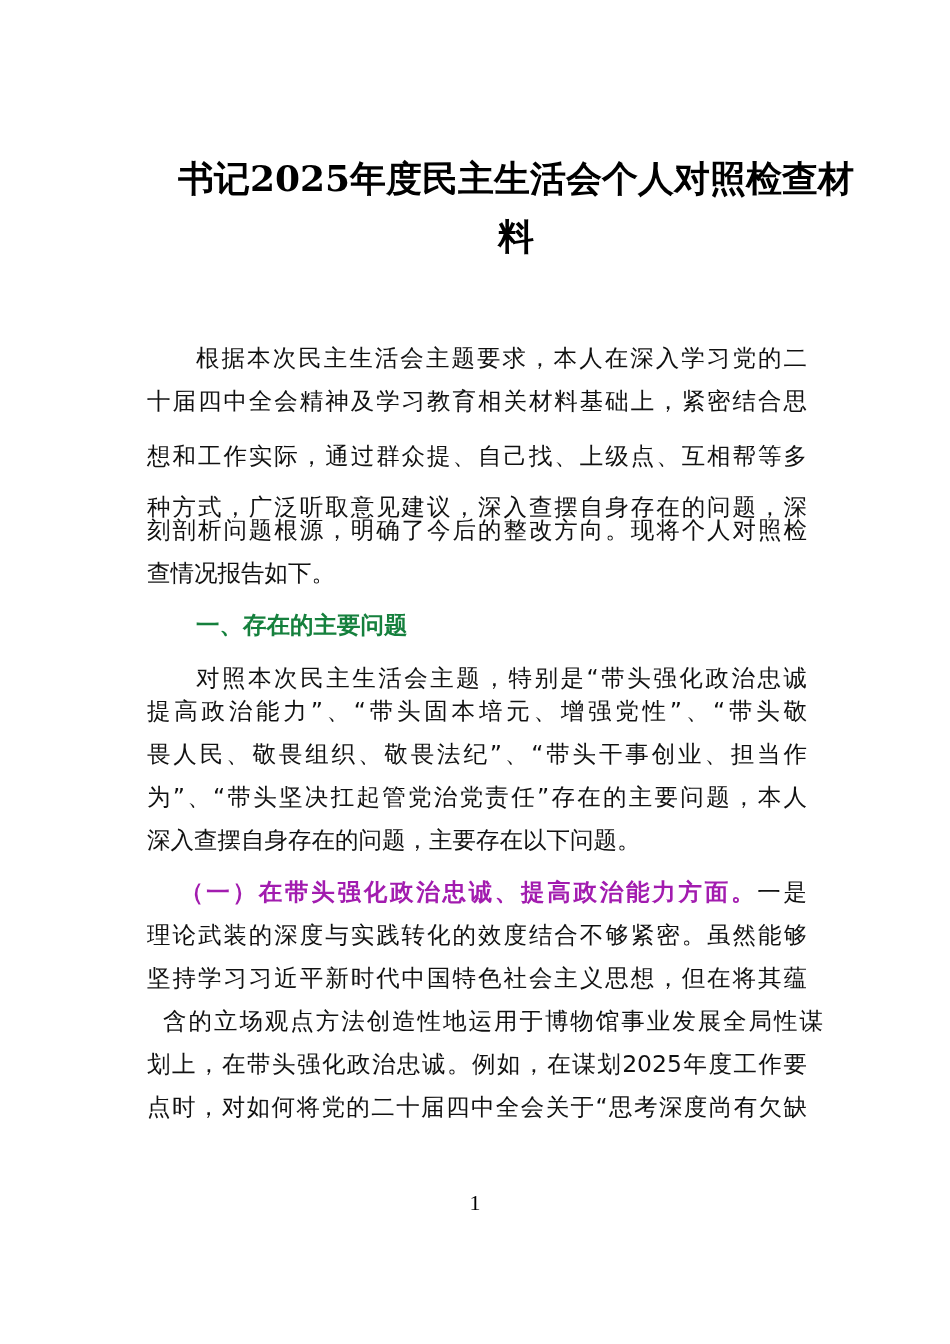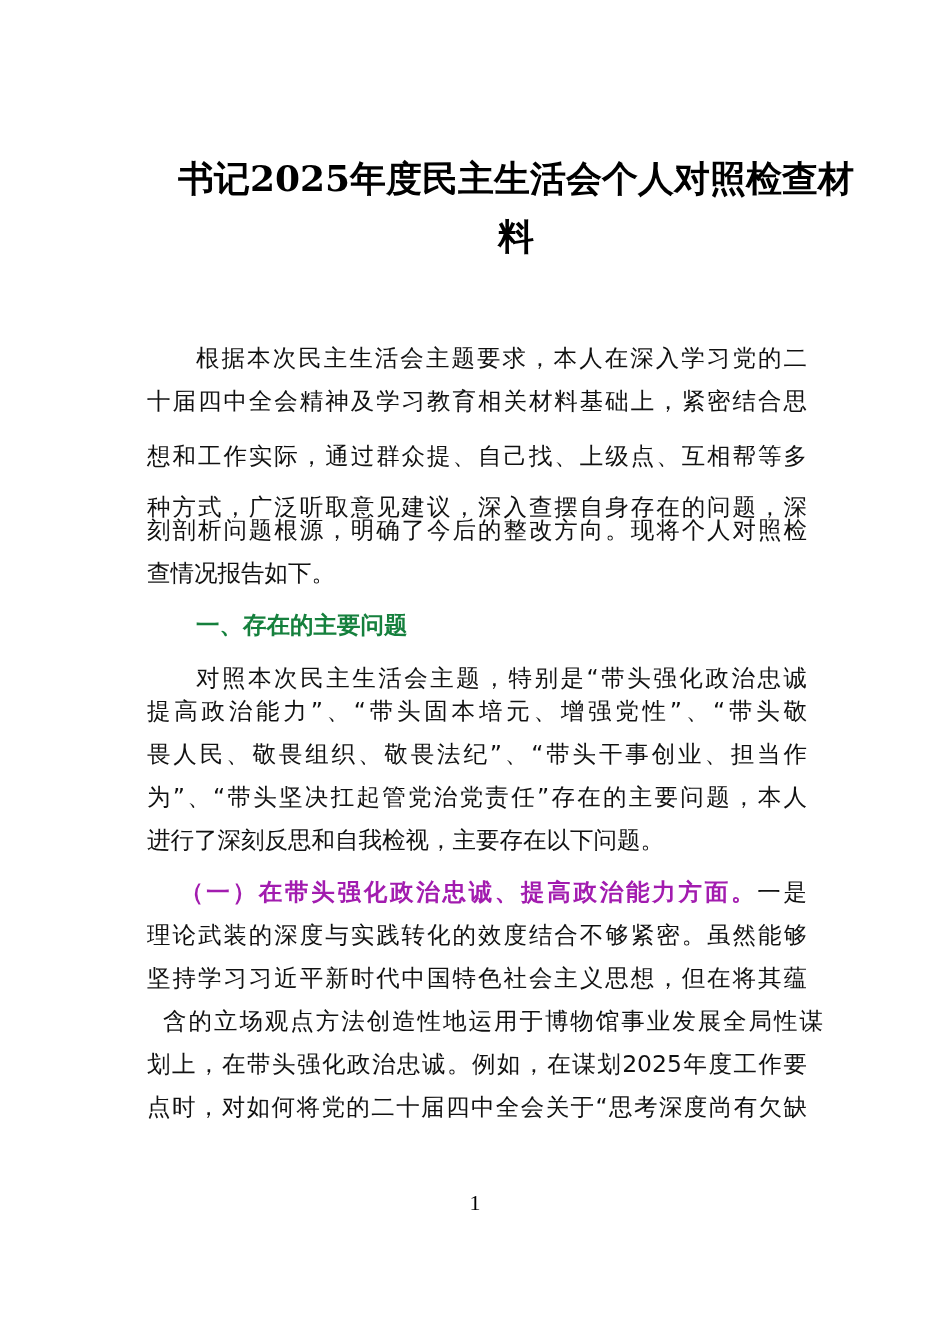--- a/index.html
+++ b/index.html
@@ -93,21 +93,21 @@
     <div class="line last" style="top:557px;">查情况报告如下。</div>
   </div>
 
   <div class="line indent heading" style="top:609px;">一、存在的主要问题</div>
 
   <div>
     <div class="line indent" style="top:652px;margin-top:10px;">对照本次民主生活会主题，特别是“带头强化政治忠诚</div>
     <div class="line" style="top:695px;">提高政治能力”、“带头固本培元、增强党性”、“带头敬</div>
     <div class="line" style="top:738px;">畏人民、敬畏组织、敬畏法纪”、“带头干事创业、担当作</div>
     <div class="line" style="top:781px;">为”、“带头坚决扛起管党治党责任”存在的主要问题，本人</div>
-    <div class="line last" style="top:824px;">进行了深刻反思和自我检视，主要存在以下问题。</div>
+    <div class="line last" style="top:824px;">深入查摆自身存在的问题，主要存在以下问题。</div>
   </div>
 
   <div>
     <div class="line indent" style="top:876px; left:180px; width:627px;"><span class="bold-run">（一）在带头强化政治忠诚、提高政治能力方面。</span><span>一是</span></div>
     <div class="line" style="top:919px;font-family:Liberation Serif, serif;">理论武装的深度与实践转化的效度结合不够紧密。虽然能够</div>
     <div class="line" style="top:962px;">坚持学习习近平新时代中国特色社会主义思想，但在将其蕴</div>
     <div class="line" style="top:1005px;margin-left:16px;">含的立场观点方法创造性地运用于博物馆事业发展全局性谋</div>
     <div class="line" style="top:1048px;">划上，在带头强化政治忠诚。例如，在谋划2025年度工作要</div>
     <div class="line" style="top:1091px;">点时，对如何将党的二十届四中全会关于“思考深度尚有欠缺</div>
   </div>

